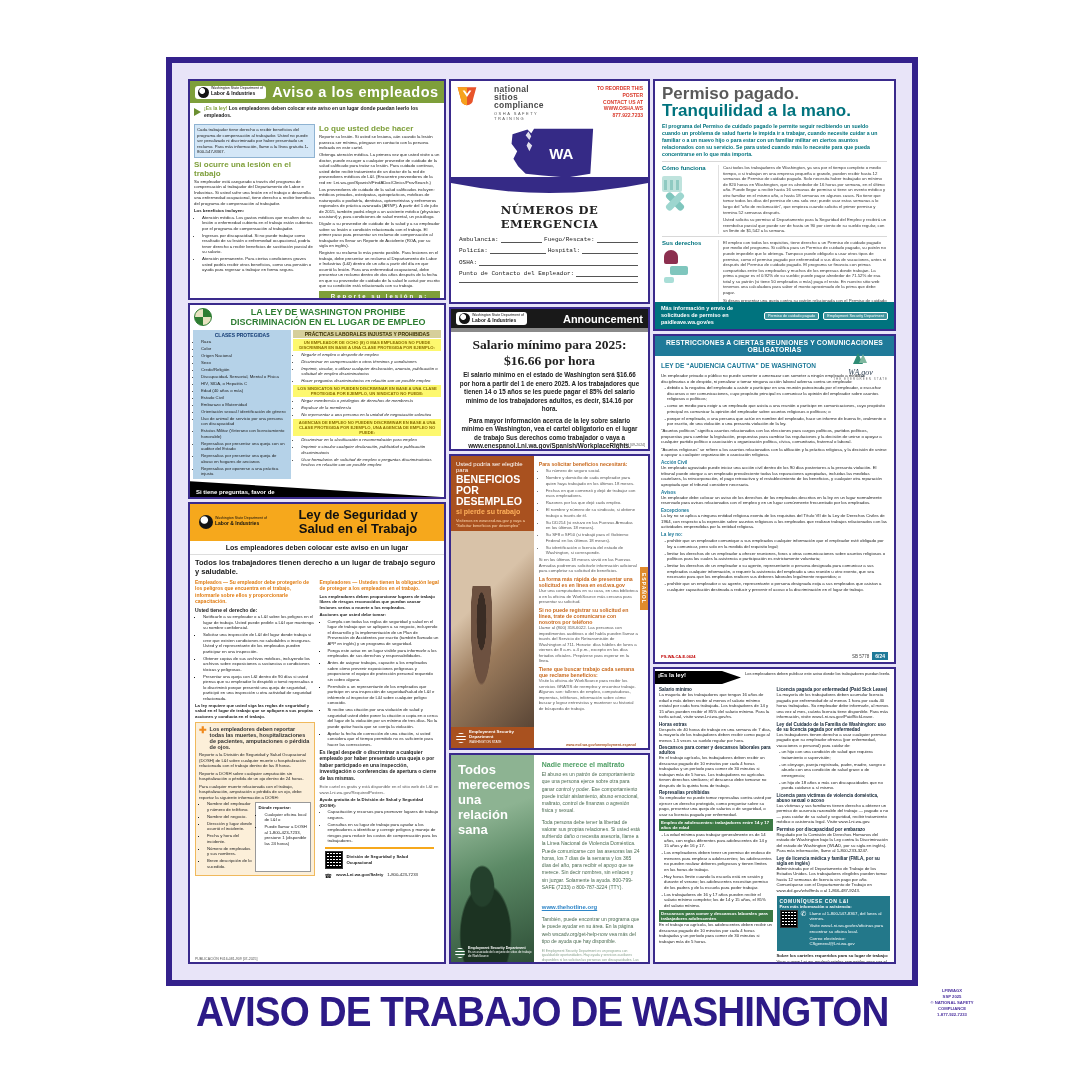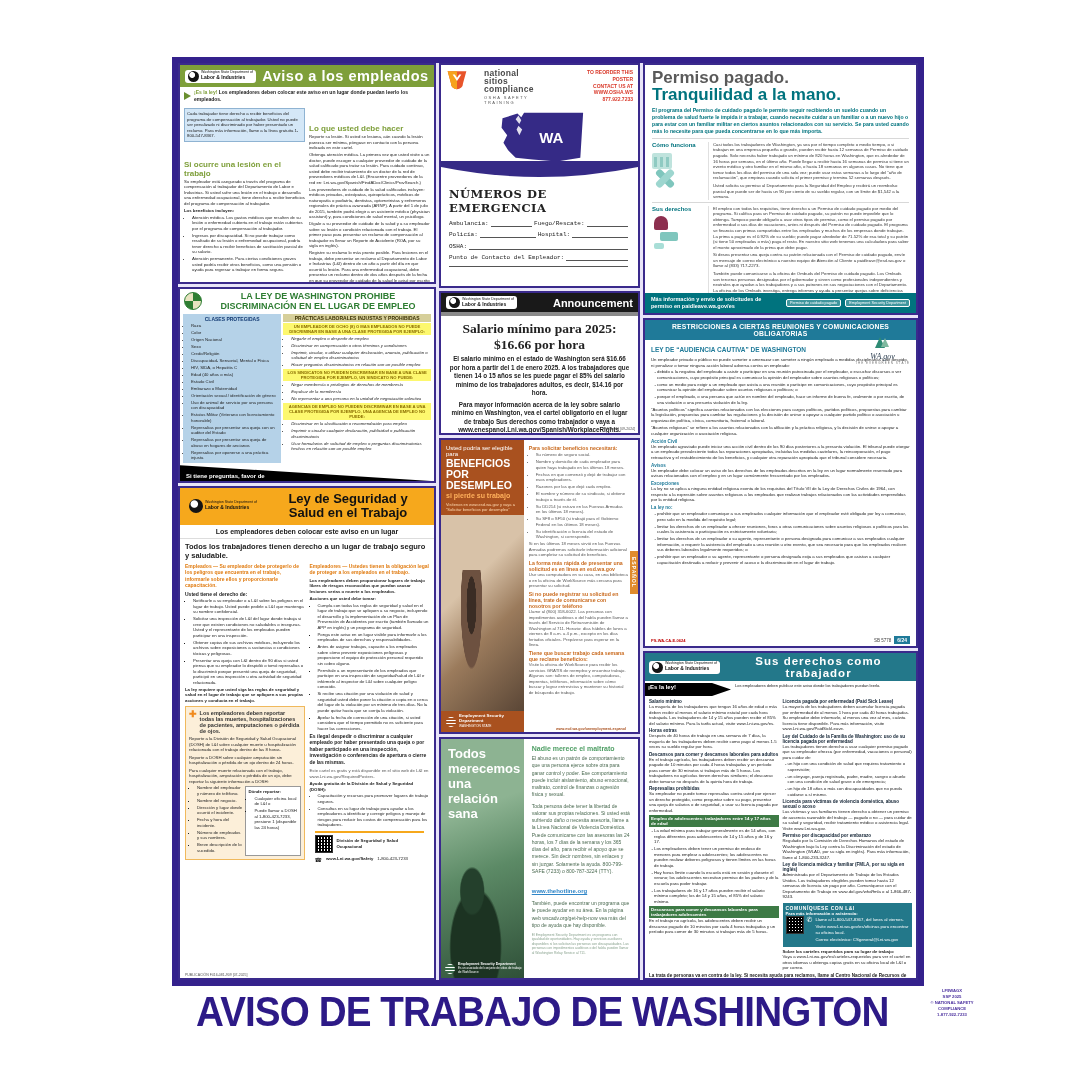--- a/index.html
+++ b/index.html
@@ -1,34 +1,34 @@
 <!DOCTYPE html>
 <html><head>
 <meta charset="utf-8">
 <style>
   html,body{margin:0;padding:0;background:#fff}
   body{width:1080px;height:1080px;position:relative;font-family:"Liberation Sans",sans-serif;color:#222}
-  .poster{position:absolute;left:172px;top:57px;width:752px;height:929px;border:6px solid #34218c;background:#e8e4f8;box-sizing:border-box;display:flex;gap:3px;padding:0}
+  .poster{position:absolute;left:166px;top:57px;width:752px;height:929px;border:6px solid #34218c;background:#e8e4f8;box-sizing:border-box;display:flex;gap:3px;padding:16px}
   .col{display:flex;flex-direction:column;gap:3px;min-width:0}
   .c1{width:258px}.c2{width:201px}.c3{flex:1}
   .panel{background:#fff;border:2px solid #3a2a8c;box-sizing:border-box;position:relative;overflow:hidden}
   .t4{font-size:4.3px;line-height:1.28}.t5{font-size:5px;line-height:1.3}
   .b{font-weight:bold}.i{font-style:italic}
   ul{margin:1px 0;padding-left:8px}li{margin:0 0 1.5px 0}
   
   .li-logo{display:inline-flex;align-items:center;gap:2px;background:#fff;border-radius:3px;padding:1px 3px}
   .li-ball{width:11px;height:11px;border-radius:50%;background:radial-gradient(circle at 38% 36%,#fff 0 26%,#141414 34%);flex:none}
   .li-txt{font-size:3.6px;line-height:1.1;color:#111;text-align:left}
   .li-txt .big{font-size:5px;font-weight:bold}
   
   .p1-head{background:#7e9f3a;display:flex;align-items:center;gap:6px;padding:3px 5px}
   .p1-title{color:#fff;font-weight:bold;font-size:14.5px;letter-spacing:.5px;flex:1;text-align:center}
   .lawline{display:flex;align-items:center;gap:3px;padding:2px 4px;border-bottom:1px solid #cantaloupe}
   .arrow-green{width:0;height:0;border-left:7px solid #6a8f2f;border-top:4px solid transparent;border-bottom:4px solid transparent;flex:none}
-  .green-h{color:#7e9f3a;font-weight:bold;font-size:8px;margin:18px 0 1px}
+  .green-h{color:#7e9f3a;font-weight:bold;font-size:8px;margin:2px 0 1px}
   .introbox{background:#d4e7f7;border:1px solid #8fb3d2;padding:2px;margin:2px 0}
   .p1-body{display:flex;gap:4px;padding:2px 4px}
   .p1-body>div{flex:1;min-width:0}
   .repbox{border:1px solid #7e9f3a;margin-top:2px}
   .repbox .rh{background:#7e9f3a;color:#fff;font-weight:bold;font-size:6px;text-align:center;letter-spacing:2px;padding:1px}
   .fldline{border-bottom:1px solid #555;flex:1;margin:0 2px}
   .fld{display:flex;align-items:flex-end;margin:2.5px 2px}
   
   .d-head{display:flex;align-items:center;gap:4px;padding:2px 4px}
   .seal{width:16px;height:16px;border-radius:50%;flex:none;background:conic-gradient(#2e7d32 0 25%,#e8e3c0 0 50%,#2e7d32 0 75%,#e8e3c0 0);border:1px solid #2e7d32}
@@ -57,21 +57,21 @@
   .s-foot{display:flex;align-items:center;gap:4px;border-top:2px solid #f6a81c;margin:3px 5px 0;padding:2px 0}
   .qr{width:16px;height:16px;flex:none;border:1px solid #333;background-image:repeating-linear-gradient(0deg,#000 0 1.5px,transparent 1.5px 3px),repeating-linear-gradient(90deg,#000 0 1.5px,#fff 1.5px 3px)}
   
   .n-top{display:flex;padding:4px 5px 0;gap:16px}
   .shield{flex:none}
   .n-brand{font-size:8.5px;font-weight:bold;color:#4a4a4a;line-height:.95;letter-spacing:.3px}
   .n-tag{font-size:4px;letter-spacing:1.5px;color:#555;margin-top:2px}
   .n-re{margin-left:auto;color:#d93a2b;font-weight:bold;font-size:5px;text-align:right;line-height:1.35}
   .wa-map{display:block;margin:2px auto 0}
   .swoosh{display:block;width:100%;margin-top:-6px}
-  .em-title{font-family:"DejaVu Serif",serif;font-weight:bold;font-size:11.5px;text-align:left;letter-spacing:.5px;margin:4px 8px 2px}
+  .em-title{font-family:"DejaVu Serif",serif;font-weight:bold;font-size:11.5px;text-align:center;letter-spacing:.5px;margin:4px 8px 2px}
   .em{padding:0 8px;font-family:"Liberation Mono",monospace;font-size:6px}
   .em .fld{margin:4.5px 0}
   
   .w-head{background:#191919;display:flex;align-items:center;gap:6px;padding:3px 5px}
   .w-ann{color:#fff;font-weight:bold;font-size:11px;flex:1;text-align:right}
   .w-gray{height:4px;background:#8a8a8a}
   .w-title{font-family:"Liberation Serif",serif;font-weight:bold;font-size:13.5px;text-align:center;margin:5px 4px 3px;line-height:1.15}
   .w-p{font-size:6.3px;font-weight:bold;text-align:center;margin:3px 7px;line-height:1.35}
   .w-code{position:absolute;right:3px;bottom:2px;font-size:3.5px;color:#555}
   
@@ -576,30 +576,20 @@
           </ul>
       </div>
       <div class="r-foot">
         <span class="r-code">PS-WA-CA-E-0624</span>
         <span class="r-sb">SB 5778</span>
         <span class="r-badge">6/24</span>
       </div>
     </div>
 
     <div class="panel" style="flex:1">
-      <div class="k-head">
-        <span class="li-logo">
-          <span class="li-ball"></span>
-          <span class="li-txt">
-            <span>Washington State Department of</span><br>
-            <span class="big">Labor &amp; Industries</span>
-          </span>
-        </span>
-        <span class="k-title">Sus derechos como trabajador</span>
-      </div>
       <div class="k-law">
         <div class="k-arrow"><span>¡Es la ley!</span></div>
         <div class="k-lawtxt">Los empleadores deben publicar este aviso donde los trabajadores puedan leerlo.</div>
       </div>
       <div class="k-cols">
         <div>
           <div class="k-h">Salario mínimo</div>
           <div class="t4">La mayoría de los trabajadores que tengan 16 años de edad o más deben recibir al menos el salario mínimo estatal por cada hora trabajada. Los trabajadores de 14 y 15 años pueden recibir el 85% del salario mínimo. Para la tarifa actual, visite www.Lni.wa.gov/es.</div>
           <div class="k-h">Horas extras</div>
           <div class="t4">Después de 40 horas de trabajo en una semana de 7 días, la mayoría de los trabajadores deben recibir como pago al menos 1.5 veces su sueldo regular por hora.</div>

